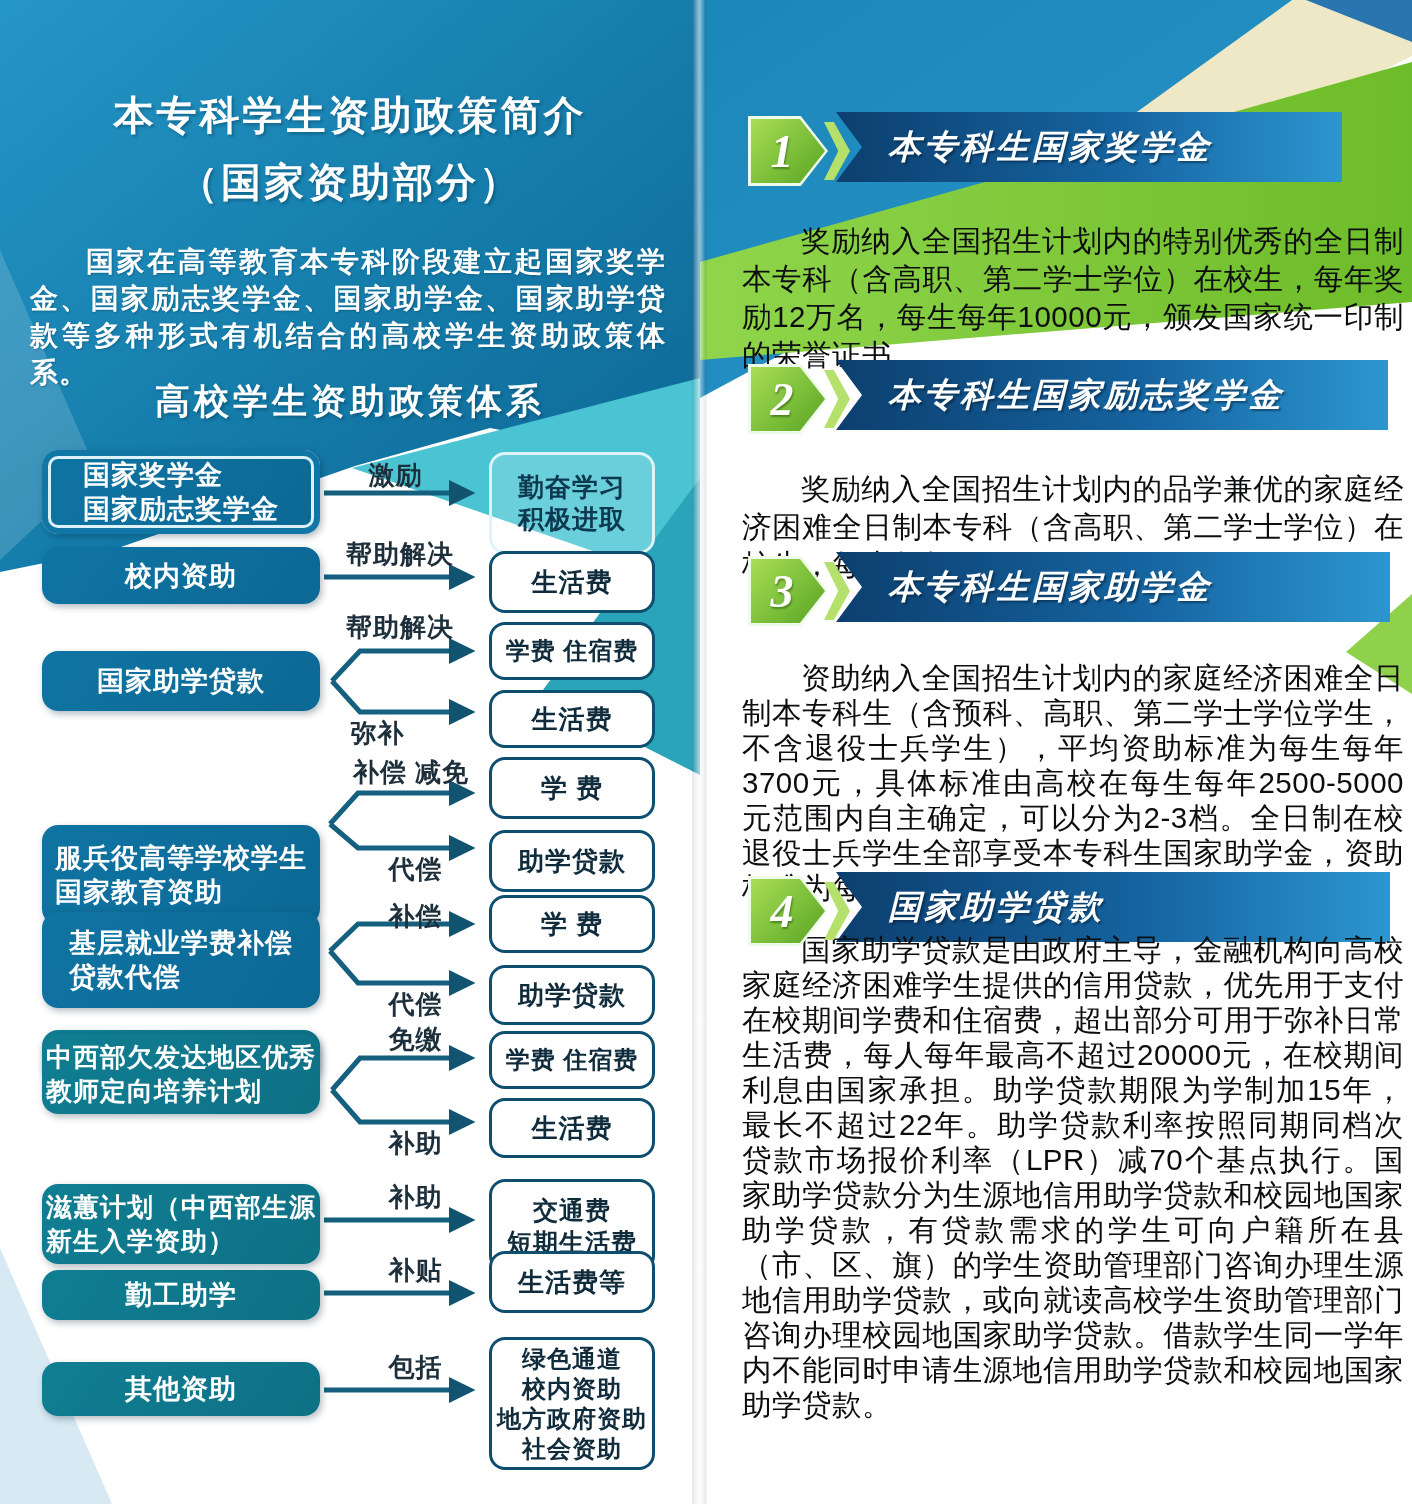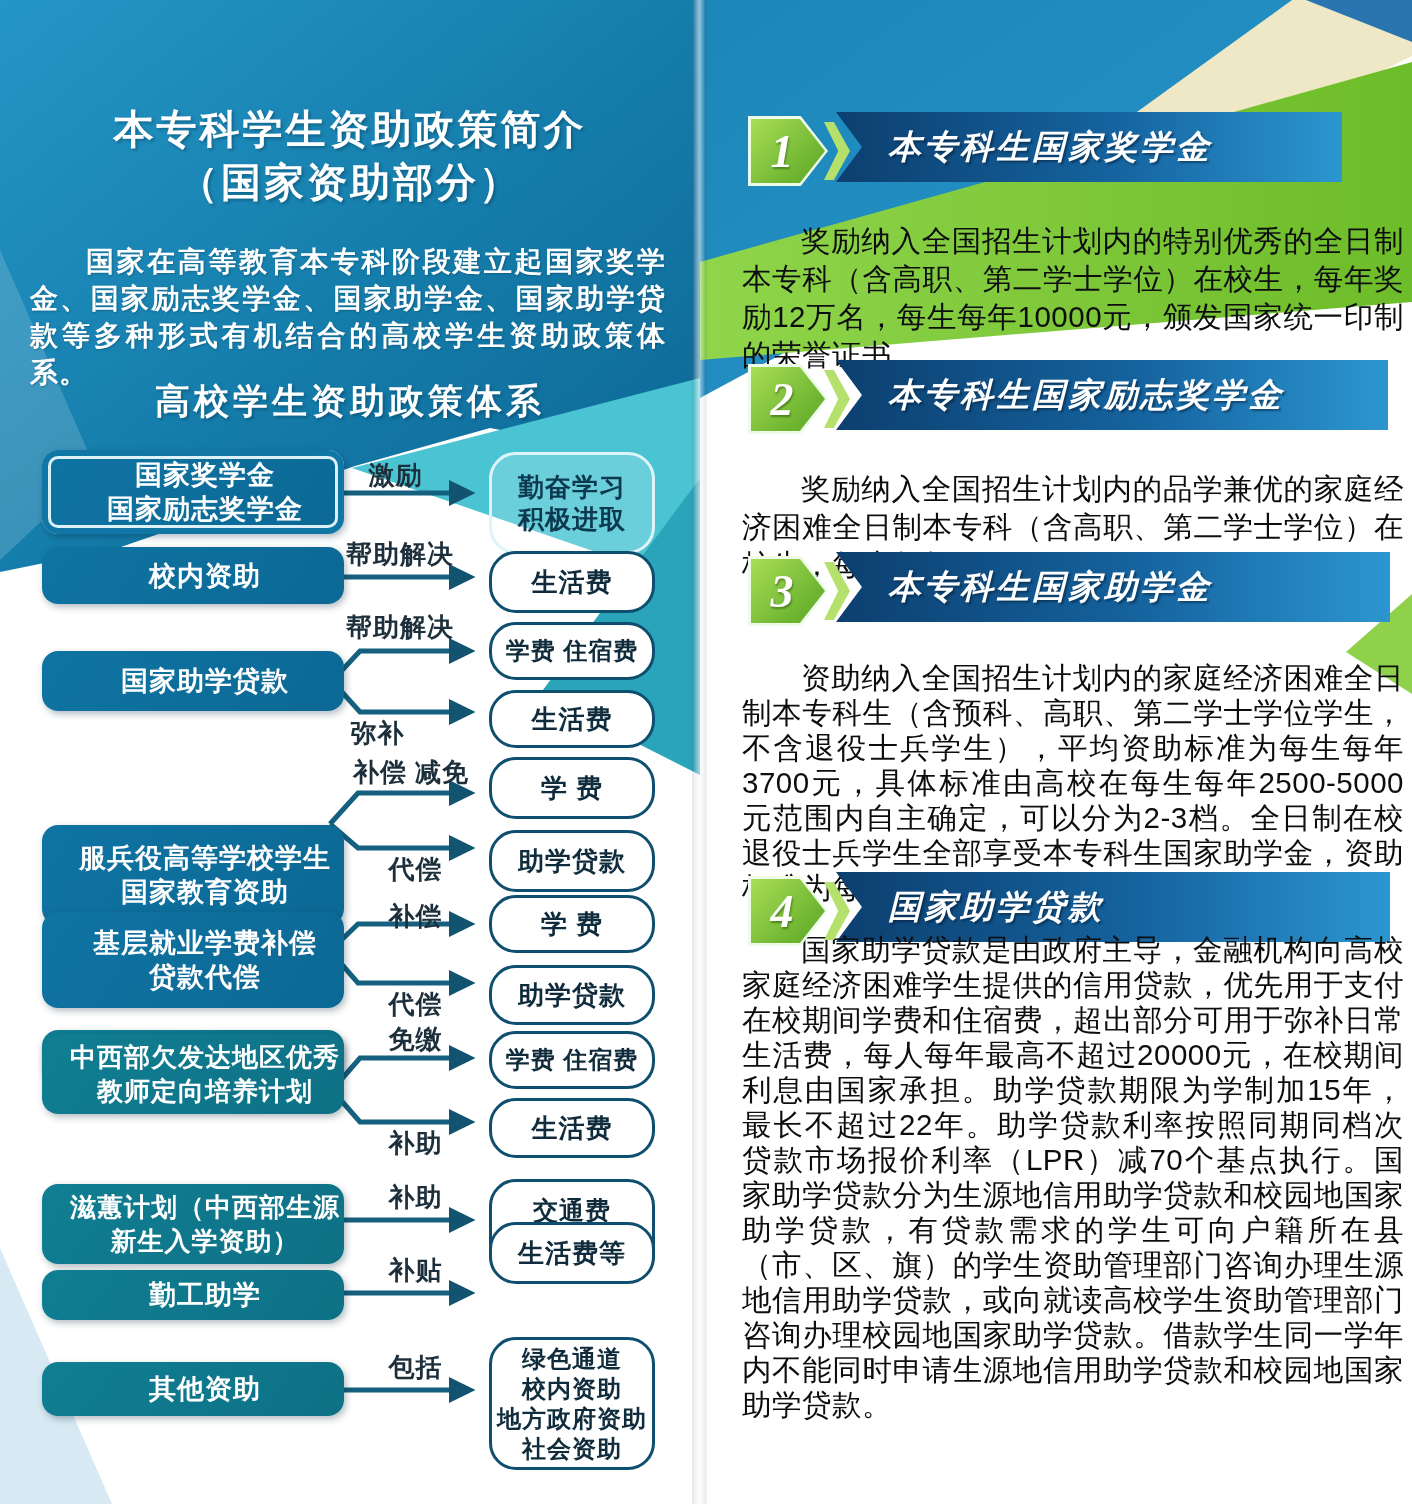--- a/index.html
+++ b/index.html
@@ -25,30 +25,29 @@
     position:absolute;left:0;top:378px;width:700px;text-align:center;z-index:3;
     color:#ffffff;font-size:35px;font-weight:900;letter-spacing:4px;
     text-shadow:2px 2px 3px rgba(0,40,60,.35);
   }
   
   .src-box{
     position:absolute;left:42px;width:278px;z-index:3;
     display:flex;align-items:center;justify-content:center;
     background:linear-gradient(125deg, var(--box-blue,#0f74a3), #0c6894);
     border-radius:16px;color:#fff;font-size:27px;font-weight:700;
-    line-height:34px;text-align:center;white-space:pre-line;letter-spacing:1px;
+    line-height:34px;white-space:pre-line;letter-spacing:1px;
     box-shadow:2px 3px 7px rgba(0,30,50,.3);
-    padding-left:24px;
   }
   .src-box.teal{background:linear-gradient(125deg, var(--box-teal,#107e92), #0e7186);}
   .src-box.dbl{box-shadow:inset 0 0 0 6px #0f76a5, inset 0 0 0 9px rgba(232,249,252,.95), 2px 3px 7px rgba(0,30,50,.3);}
   .tgt-box{
     position:absolute;left:489px;width:160px;z-index:3;
     display:flex;align-items:center;justify-content:center;
-    background:#ffffff;border:3px solid #0e4e6e;border-radius:27px;
+    background:#ffffff;border:3px solid #0e4e6e;border-radius:16px;
     color:#102c3c;font-size:26px;font-weight:700;line-height:32px;
     text-align:center;white-space:pre-line;letter-spacing:1px;
   }
   .tgt-box.ghost{background:rgba(255,255,255,.18);border:3px solid #ddf5f8;color:#0c394e;}
   .tgt-box.small{font-size:24px;line-height:30px;}
   .edge-label{
     position:absolute;z-index:3;color:#1d2f3b;font-size:26px;font-weight:600;
     text-align:center;letter-spacing:1px;white-space:nowrap;
   }
   #flow-arrows{position:absolute;left:0;top:0;z-index:2;}
@@ -133,21 +132,21 @@
   <polygon points="1306,0 1412,0 1412,42" fill="#2a74b0"></polygon>
 
   <polygon points="700,0 1292,0 860,312 700,398" fill="url(#gblueR)"></polygon>
 
   <polygon points="700,262 1412,62 1412,302 700,360" fill="url(#ggreen)"></polygon>
 
   <polygon points="1412,594 1346,652 1412,694" fill="#8fd14b"></polygon>
 </svg>
 
 <div>
-  <div class="title-line" style="top:102px">本专科学生资助政策简介</div>
+  <div class="title-line" style="top:88px">本专科学生资助政策简介</div>
   <div class="title-line" style="top:155px">（国家资助部分）</div>
   <p class="intro">国家在高等教育本专科阶段建立起国家奖学金、国家励志奖学金、国家助学金、国家助学贷款等多种形式有机结合的高校学生资助政策体系。</p>
   <div class="diagram-title">高校学生资助政策体系</div>
 
   <svg id="flow-arrows" width="700" height="1504" viewBox="0 0 700 1504">
     <defs>
       <marker id="ah" markerWidth="5.5" markerHeight="5.5" refX="0.6" refY="2.6" orient="auto">
         <path d="M0,0 L5.3,2.6 L0,5.2 z" fill="#12536f"></path>
       </marker>
     </defs>
@@ -190,21 +189,21 @@
   <div class="tgt-box" style="top:622px;height:52px;font-size:24px">学费 住宿费</div>
   <div class="tgt-box" style="top:690px;height:52px">生活费</div>
   <div class="tgt-box" style="top:757px;height:56px">学  费</div>
   <div class="tgt-box" style="top:830px;height:56px">助学贷款</div>
   <div class="tgt-box" style="top:895px;height:52px">学  费</div>
   <div class="tgt-box" style="top:965px;height:54px">助学贷款</div>
   <div class="tgt-box" style="top:1031px;height:52px;font-size:24px">学费 住宿费</div>
   <div class="tgt-box" style="top:1098px;height:54px">生活费</div>
   <div class="tgt-box" style="top:1179px;height:87px;font-size:25px">交通费
 短期生活费</div>
-  <div class="tgt-box" style="top:1222px;height:56px">生活费等</div>
+  <div class="tgt-box" style="top:1251px;height:56px">生活费等</div>
   <div class="tgt-box small" style="top:1337px;height:127px">绿色通道
 校内资助
 地方政府资助
 社会资助</div>
 
   <div class="edge-label" style="left:348px;top:458px;width:95px">激励</div>
   <div class="edge-label" style="left:325px;top:537px;width:150px">帮助解决</div>
   <div class="edge-label" style="left:325px;top:610px;width:150px">帮助解决</div>
   <div class="edge-label" style="left:330px;top:716px;width:95px">弥补</div>
   <div class="edge-label" style="left:336px;top:755px;width:150px">补偿 减免</div>

